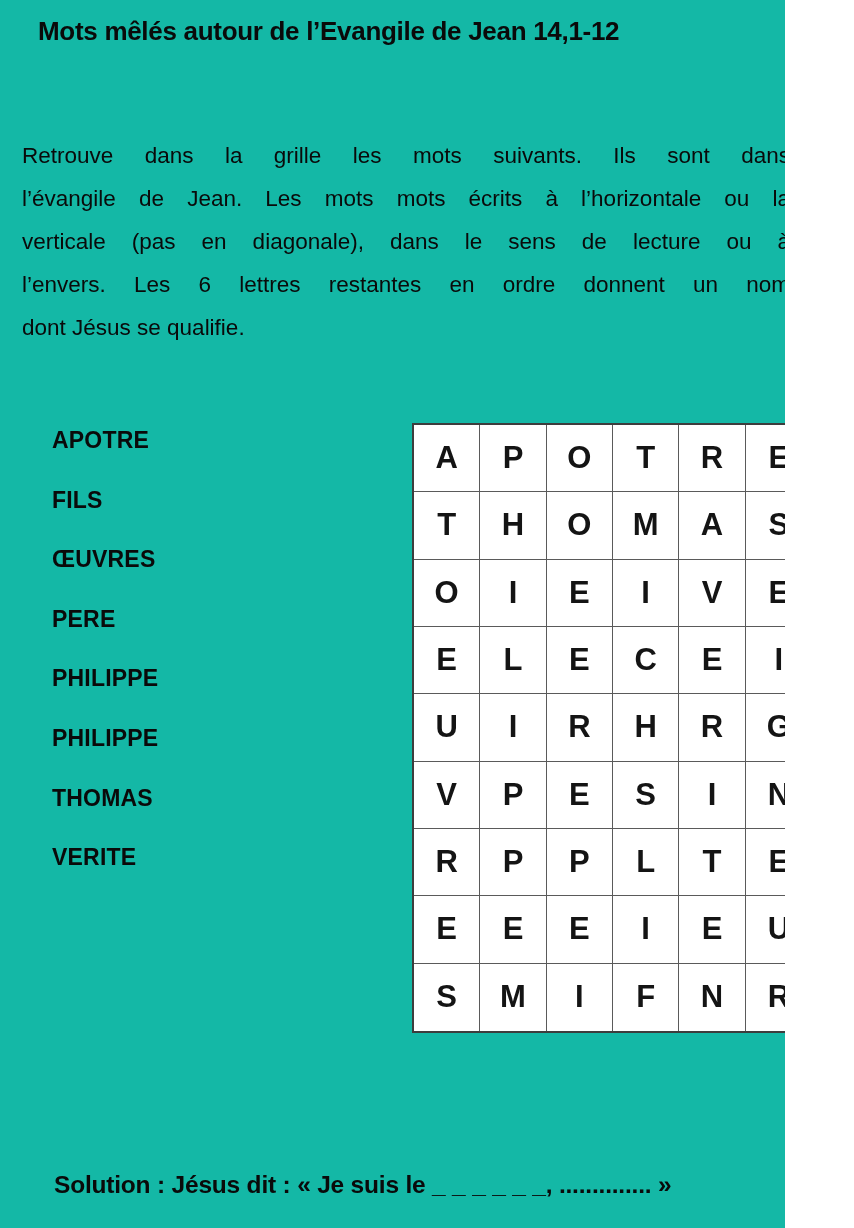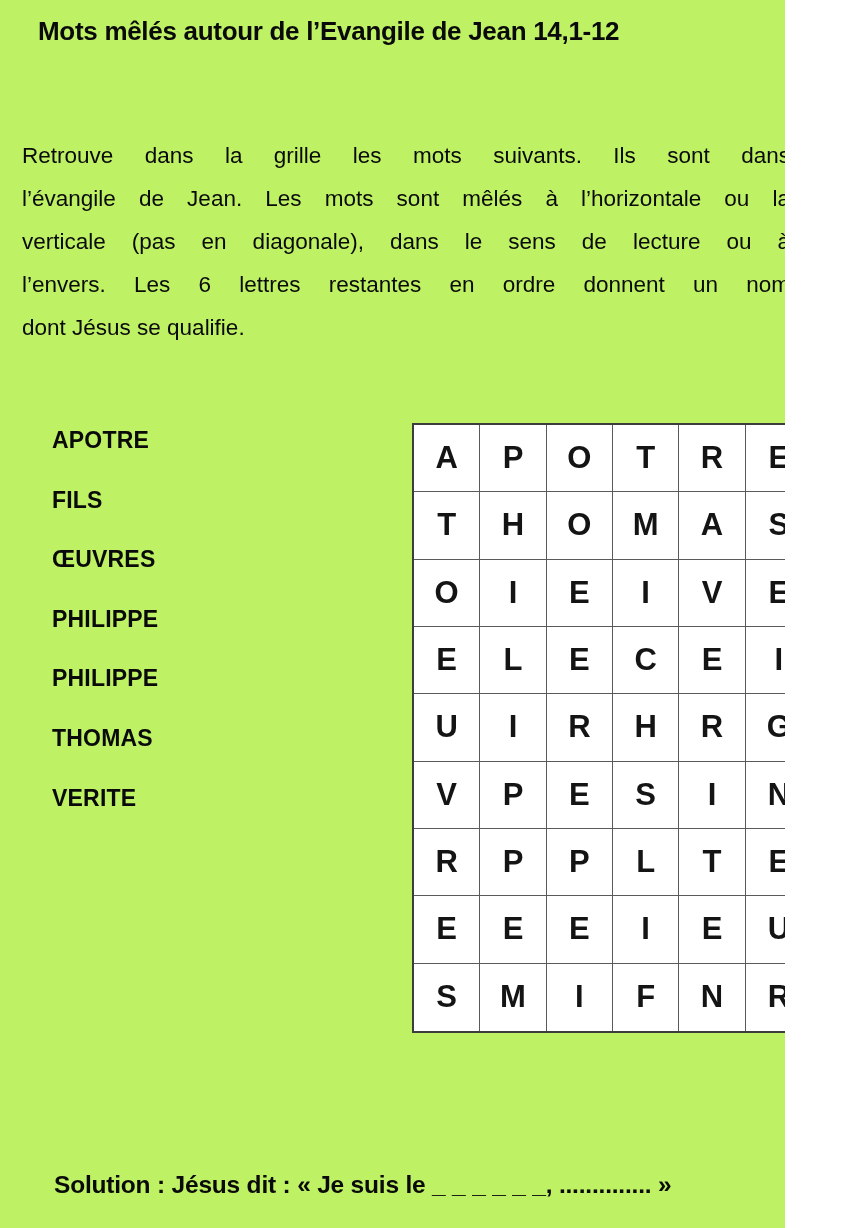--- a/index.html
+++ b/index.html
@@ -4,21 +4,21 @@
 <style>
   html, body {
     margin: 0;
     padding: 0;
     background: #ffffff;
   }
   .sheet {
     position: relative;
     width: 785px;
     height: 1228px;
-    background: #bef264;
+    background: #14b8a6;
     color: #0a0a0a;
     font-family: "Liberation Sans", sans-serif;
     overflow: hidden;
   }
   .title {
     position: absolute;
     left: 38px;
     top: 16px;
     margin: 0;
     font-size: 26px;
@@ -96,30 +96,31 @@
 </style>
 </head>
 <body>
 
 <div class="sheet">
 
   <h1 class="title">Mots mêlés autour de l’Evangile de Jean 14,1-12</h1>
 
   <div class="intro" id="intro">
       <span class="intro-line">Retrouve dans la grille les mots suivants. Ils sont dans</span>
-      <span class="intro-line">l’évangile de Jean. Les mots sont mêlés à l’horizontale ou la</span>
+      <span class="intro-line">l’évangile de Jean. Les mots mots écrits à l’horizontale ou la</span>
       <span class="intro-line">verticale (pas en diagonale), dans le sens de lecture ou à</span>
       <span class="intro-line">l’envers. Les 6 lettres restantes en ordre donnent un nom</span>
       <span class="intro-line">dont Jésus se qualifie.</span>
     </div>
 
   <ul class="words" id="word-list">
       <li>APOTRE</li>
       <li>FILS</li>
       <li>ŒUVRES</li>
+      <li>PERE</li>
       <li>PHILIPPE</li>
       <li>PHILIPPE</li>
       <li>THOMAS</li>
       <li>VERITE</li>
     </ul>
 
   <div class="grid" id="grid">
       <div class="grid-cell">A</div>
       <div class="grid-cell">P</div>
       <div class="grid-cell">O</div>

